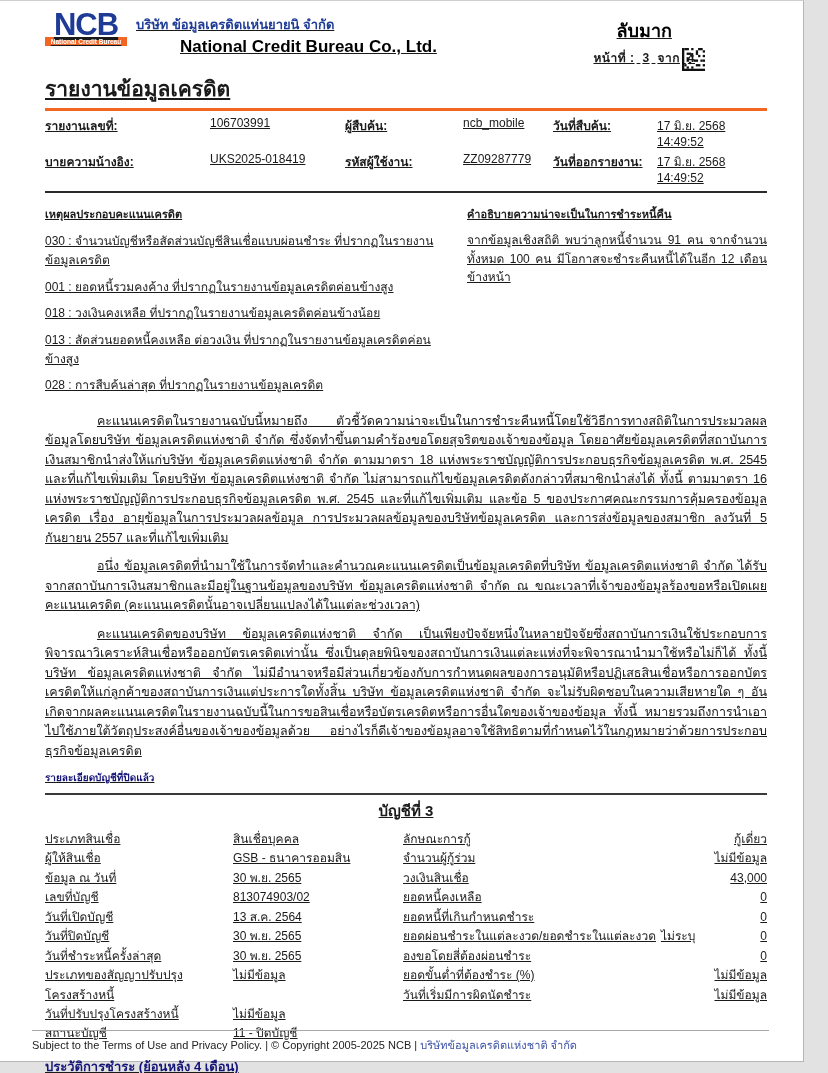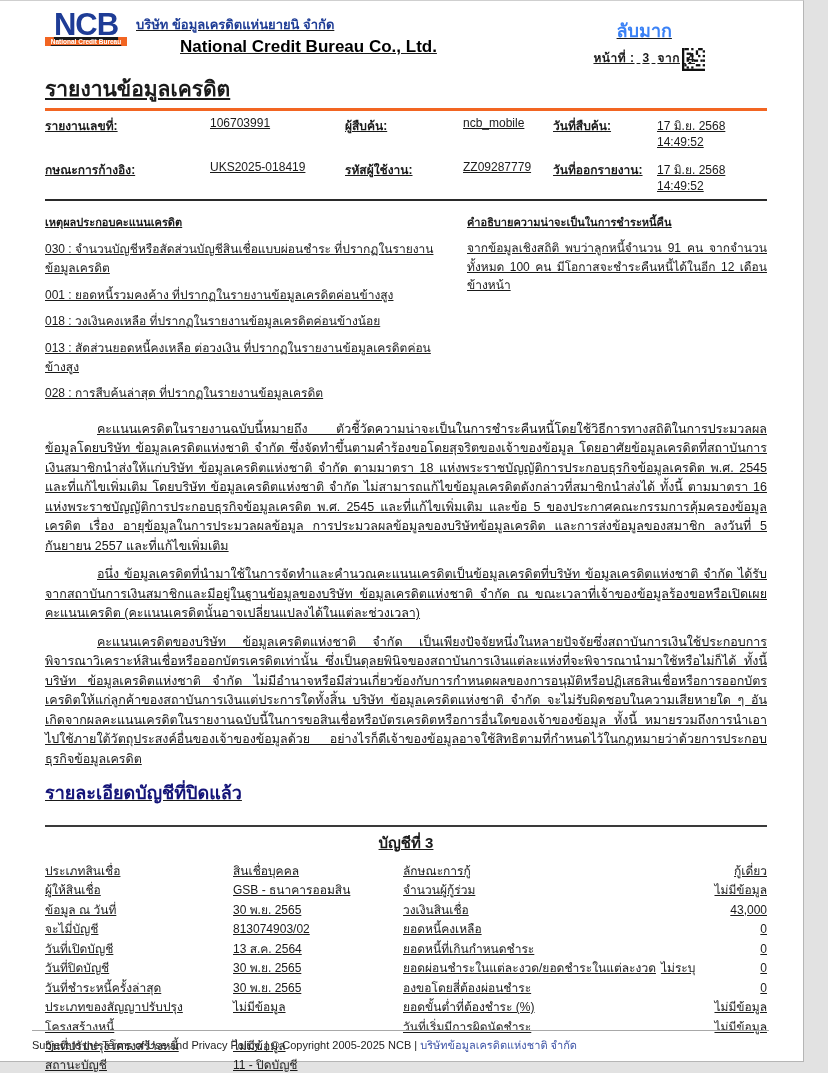--- a/index.html
+++ b/index.html
@@ -30,34 +30,34 @@
     color: #1e3c96; letter-spacing: -1px; text-align: center;
   }
   .ncb-bar {
     background: #f26522; color: #ffffff; font-size: 6.5px; font-weight: bold;
     text-align: center; padding: 1px 0; margin-top: -1px; white-space: nowrap; overflow: hidden;
   }
   .company-names { padding-top: 3px; }
   .company-th { color: #1e3c96; font-weight: bold; font-size: 13px; }
   .company-en { color: #000000; font-weight: bold; font-size: 17px; margin-top: 2px; margin-left: 44px; }
   .head-right { text-align: center; margin-right: 70px; padding-top: 5px; }
-  .confidential { color: #3b82f6; font-weight: bold; font-size: 18px; }
+  .confidential { color: #000000; font-weight: bold; font-size: 18px; }
   .page-info { font-weight: bold; font-size: 12px; margin-top: 3px; letter-spacing: 0.5px; }
   .page-info span { margin: 0 2px; }
 
   .doc-title {
     font-size: 21px; font-weight: bold; margin-top: 5px;
     border-bottom: 3px solid #f26522; padding-bottom: 3px;
   }
 
   
   .info-grid {
     display: grid;
     grid-template-columns: 165px 135px 118px 90px 104px 1fr;
-    font-size: 12px; row-gap: 11px;
+    font-size: 12px; row-gap: 3px;
     padding: 5px 0 6px 0;
     border-bottom: 2px solid #2a2a2a;
   }
   .info-grid .lbl { font-weight: bold; }
 
   .barcode { position: absolute; top: 47px; left: 682px; }
 
   
   .two-col { display: flex; gap: 30px; margin-top: 12px; }
   .col-reasons { width: 392px; flex-shrink: 0; }
@@ -67,22 +67,22 @@
   }
   .reason-line { font-size: 12px; margin-bottom: 7.5px; }
   .prob-text { font-size: 12px; line-height: 1.55; text-align: justify; }
 
   
   .paras { margin-top: 10px; font-size: 12.5px; line-height: 1.56; text-align: justify; }
   .para { text-indent: 52px; margin-bottom: 9px; }
 
   
   .closed-heading {
-    color: #141478; font-weight: bold; font-size: 18px;
-    border-bottom: 2px solid #3a3a3a; padding-bottom: 18px; margin-top: 4px;
+    color: #141478; font-weight: bold; font-size: 10px;
+    border-bottom: 2px solid #3a3a3a; padding-bottom: 8px; margin-top: 4px;
   }
   .account-heading { text-align: center; font-weight: bold; font-size: 15px; margin: 4px 0 7px 0; }
 
   .acct-grid { display: flex; font-size: 12px; }
   .acct-col-left { width: 358px; flex-shrink: 0; }
   .acct-col-right { flex: 1; }
   .acct-row { display: flex; line-height: 1.62; }
   .acct-label { width: 188px; flex-shrink: 0; }
   .acct-note { text-decoration: underline; margin-left: 5px; }
   .acct-value-r { margin-left: auto; text-align: right; }
@@ -129,21 +129,21 @@
     <div class="doc-title">รายงานข้อมูลเครดิต</div>
 
     <div class="info-grid">
       <div class="lbl">รายงานเลขที่:</div>
       <div>106703991</div>
       <div class="lbl">ผู้สืบค้น:</div>
       <div>ncb_mobile</div>
       <div class="lbl">วันที่สืบค้น:</div>
       <div>17 มิ.ย. 2568 14:49:52</div>
 
-      <div class="lbl">กษณะการก้างอิง:</div>
+      <div class="lbl">บายความน้างอิง:</div>
       <div>UKS2025-018419</div>
       <div class="lbl">รหัสผู้ใช้งาน:</div>
       <div>ZZ09287779</div>
       <div class="lbl">วันที่ออกรายงาน:</div>
       <div>17 มิ.ย. 2568 14:49:52</div>
     </div>
 
     <div class="barcode">
       <svg width="23" height="23" viewBox="0 0 10 10" xmlns="http://www.w3.org/2000/svg">
         <g fill="#111111">
@@ -204,21 +204,21 @@
         </div>
         <div class="acct-row">
           <span class="acct-label">ผู้ให้สินเชื่อ</span>
           <span>GSB - ธนาคารออมสิน</span>
         </div>
         <div class="acct-row">
           <span class="acct-label">ข้อมูล ณ วันที่</span>
           <span>30 พ.ย. 2565</span>
         </div>
         <div class="acct-row">
-          <span class="acct-label">จะไมี่บัญชี</span>
+          <span class="acct-label">เลขที่บัญชี</span>
           <span>813074903/02</span>
         </div>
         <div class="acct-row">
           <span class="acct-label">วันที่เปิดบัญชี</span>
           <span>13 ส.ค. 2564</span>
         </div>
         <div class="acct-row">
           <span class="acct-label">วันที่ปิดบัญชี</span>
           <span>30 พ.ย. 2565</span>
         </div>

